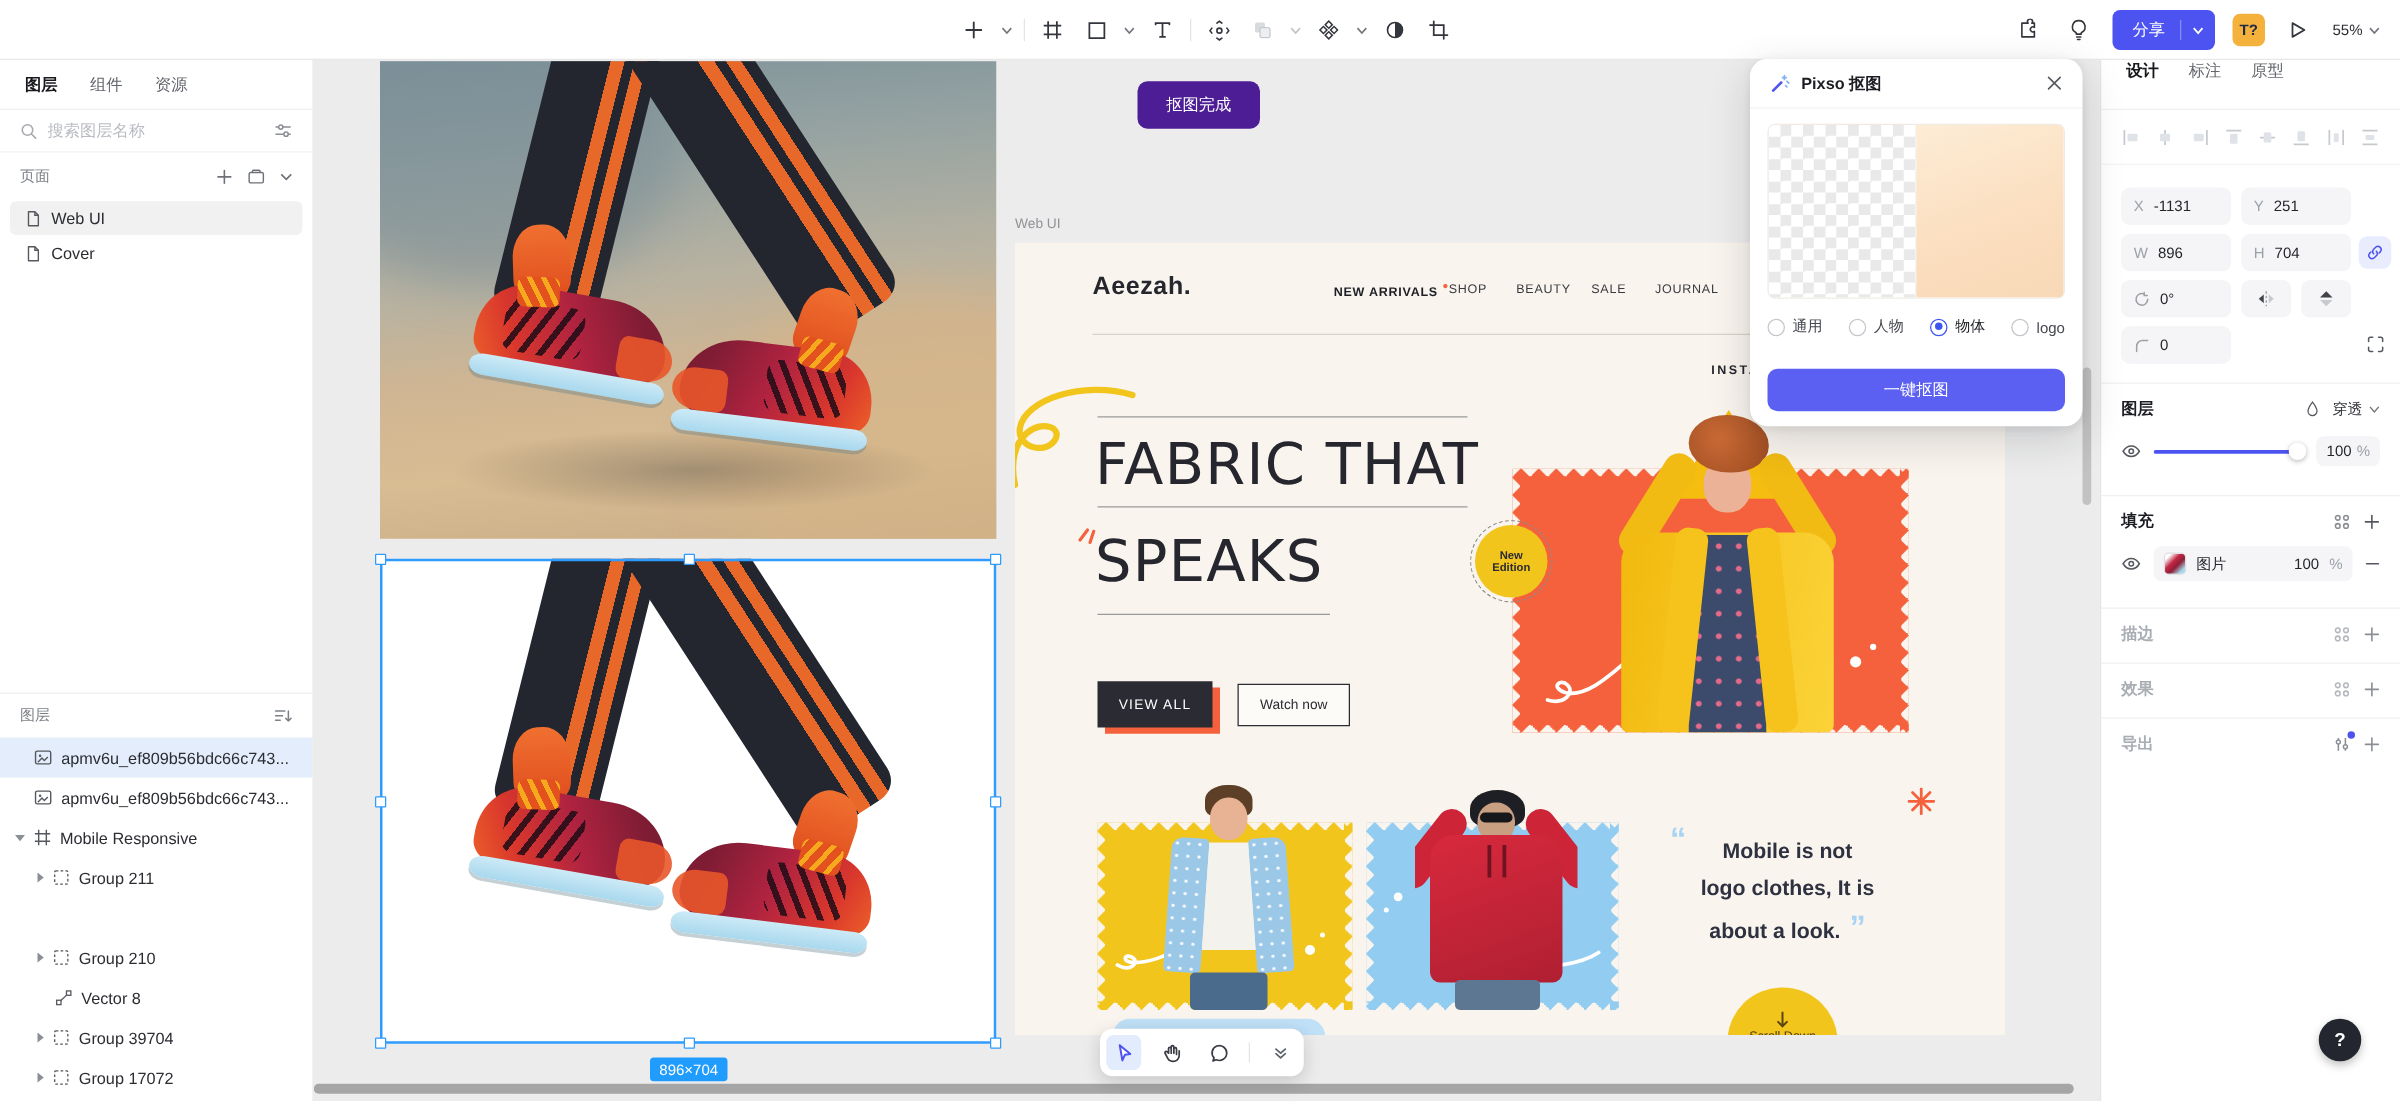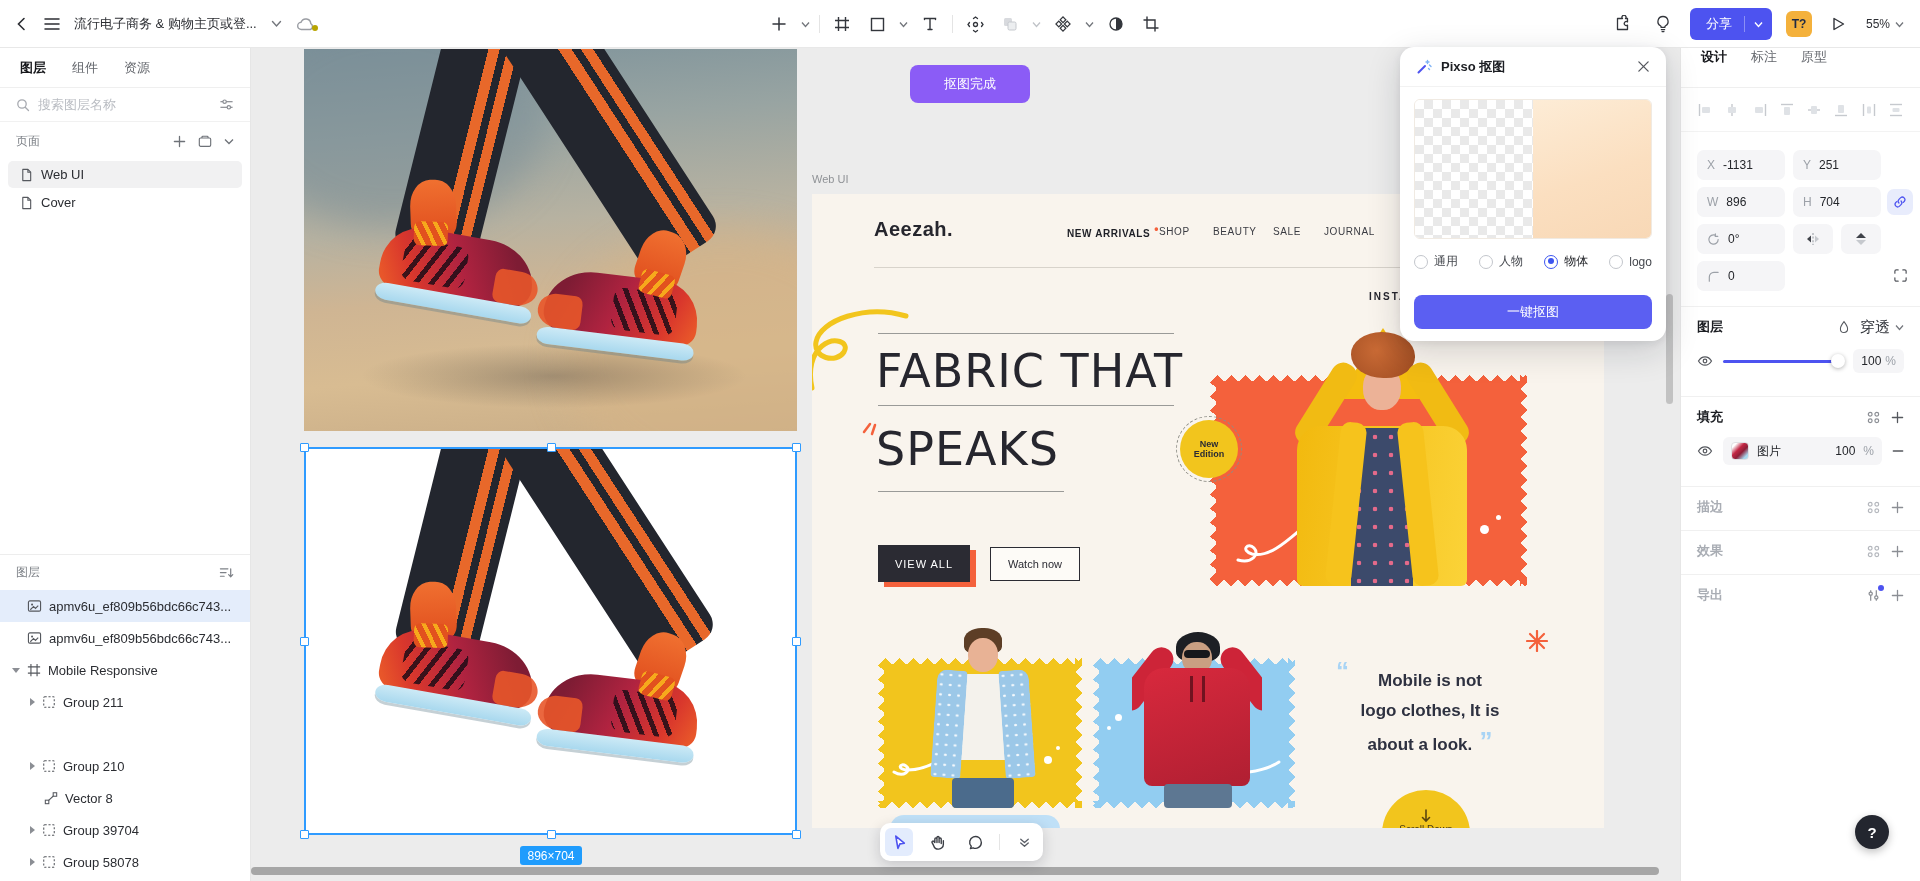--- a/index.html
+++ b/index.html
@@ -110,21 +110,21 @@
   #dpreview .checker{position:absolute;left:0;top:0;width:50%;height:100%;background:conic-gradient(#e9e9e9 0 90deg,#fff 0 180deg,#e9e9e9 0 270deg,#fff 0) 0 0/18px 18px}
   #dpreview .peach{position:absolute;left:50%;top:0;width:50%;height:100%;background:linear-gradient(160deg,#fdecd6 0%,#fbdfc0 55%,#f8d8b6 100%)}
   #cone{position:absolute;left:96px;top:12px;width:58px;height:118px;transform:rotate(2deg);background:#e2a865 repeating-linear-gradient(55deg,rgba(148,86,36,.55) 0 3px,rgba(0,0,0,0) 3px 9px),repeating-linear-gradient(-55deg,rgba(120,64,24,.45) 0 3px,rgba(0,0,0,0) 3px 9px);clip-path:polygon(8% 4%,30% 0,55% 6%,80% 2%,96% 14%,55% 100%,45% 100%)}
   .radio{display:inline-flex;align-items:center;gap:6px;font-size:12px;color:#45484e;cursor:pointer}
   .rdot{width:14px;height:14px;border-radius:50%;border:1.5px solid #c3c6cc;background:#fff}
   .radio.on .rdot{border-color:#3d56f0;position:relative}
   .radio.on .rdot::after{content:"";position:absolute;left:2.5px;top:2.5px;width:6px;height:6px;border-radius:50%;background:#3d56f0}
   #dbtn{position:absolute;left:14px;top:248px;width:238px;height:34px;background:#5b5ff2;border-radius:8px;color:#fff;font-size:13px;display:flex;align-items:center;justify-content:center;cursor:pointer}
 
   
-  #toast{position:absolute;left:659px;top:17px;width:120px;height:38px;background:#8b5cf6;border-radius:8px;color:#fff;font-size:13px;display:flex;align-items:center;justify-content:center;z-index:55}
+  #toast{position:absolute;left:659px;top:17px;width:98px;height:38px;background:#4c1d95;border-radius:8px;color:#fff;font-size:13px;display:flex;align-items:center;justify-content:center;z-index:55}
 
   
   #btoolbar{position:absolute;left:629px;top:775px;width:163px;height:38px;background:#fff;border-radius:10px;box-shadow:0 4px 14px rgba(20,24,40,.18);display:flex;align-items:center;justify-content:center;gap:10px;z-index:20}
   #btoolbar .bt{width:28px;height:28px;border-radius:6px;display:flex;align-items:center;justify-content:center;cursor:pointer}
   #btoolbar .bt.on{background:#e3ecfd}
 
   
   #hscroll{position:absolute;left:0px;top:819px;width:1408px;height:8px;background:#a6a6a6;border-radius:4px;z-index:15}
   #vscroll{position:absolute;left:1415px;top:246px;width:7px;height:110px;background:#c2c2c2;border-radius:4px;z-index:15}
   #help{position:absolute;left:1855px;top:815px;width:34px;height:34px;border-radius:50%;background:#23262f;color:#fff;font-size:15px;font-weight:700;display:flex;align-items:center;justify-content:center;box-shadow:0 3px 8px rgba(0,0,0,.25);z-index:70;cursor:pointer}
@@ -348,44 +348,20 @@
             <path d="M4 4.5 8 8l4-3.5M4 8.5 8 12l4-3.5" fill="none" stroke="#5a5e66" stroke-width="1.4" stroke-linecap="round" stroke-linejoin="round"></path>
           </svg>
       </div>
     </div>
 
     <div id="hscroll"></div>
     <div id="vscroll"></div>
   </div>
 
   <div id="topbar">
-    <div class="left">
-      <span class="ic">
-          <svg width="16" height="16" viewBox="0 0 16 16">
-            <path d="M10 2.5 4.5 8 10 13.5" fill="none" stroke="#2c2e33" stroke-width="1.6" stroke-linecap="round"></path>
-          </svg>
-        </span>
-      <span class="ic">
-          <svg width="16" height="14" viewBox="0 0 16 14">
-            <path d="M1 2h14M1 7h14M1 12h14" stroke="#2c2e33" stroke-width="1.5" stroke-linecap="round"></path>
-          </svg>
-        </span>
-      <span class="title">流行电子商务 &amp; 购物主页或登...</span>
-      <span class="ic">
-          <svg width="11" height="8" viewBox="0 0 11 8">
-            <path d="M1.5 1.5 5.5 6l4-4.5" fill="none" stroke="#73767c" stroke-width="1.4" stroke-linecap="round"></path>
-          </svg>
-        </span>
-      <span class="ic" style="position:relative">
-        <svg width="20" height="16" viewBox="0 0 20 16">
-            <path d="M5.5 13.5a3.6 3.6 0 0 1-.4-7.2A5 5 0 0 1 14.8 7.6 3.3 3.3 0 0 1 14.4 13.5Z" fill="none" stroke="#9a9da3" stroke-width="1.4" stroke-linejoin="round"></path>
-          </svg>
-        <span style="position:absolute;right:-2px;bottom:1px;width:6px;height:6px;border-radius:50%;background:#b8a400"></span>
-      </span>
-    </div>
 
     <div class="center">
       <span class="tool">
           <svg width="16" height="16" viewBox="0 0 16 16">
             <path d="M8 2v12M2 8h12" stroke="#33363c" stroke-width="1.5" stroke-linecap="round"></path>
           </svg>
         </span>
       <span class="chev">
           <svg width="9" height="7" viewBox="0 0 9 7">
             <path d="M1 1.5 4.5 5.5 8 1.5" fill="none" stroke="#73767c" stroke-width="1.3"></path>
@@ -603,21 +579,21 @@
       <svg width="14" height="14" viewBox="0 0 16 16">
           <rect x="2" y="2" width="12" height="12" rx="1" fill="none" stroke="#55585e" stroke-width="1.2" stroke-dasharray="2.4 2"></rect>
         </svg>
       <span class="nm">Group 39704</span>
     </div>
     <div class="lrow" style="top:798px;padding-left:30px">
       <span class="tri right"></span>
       <svg width="14" height="14" viewBox="0 0 16 16">
           <rect x="2" y="2" width="12" height="12" rx="1" fill="none" stroke="#55585e" stroke-width="1.2" stroke-dasharray="2.4 2"></rect>
         </svg>
-      <span class="nm">Group 58078</span>
+      <span class="nm">Group 17072</span>
     </div>
   </div>
 
   <div id="rpanel">
     <div id="rtabs">
       <span class="t on">设计</span>
       <span class="t">标注</span>
       <span class="t">原型</span>
     </div>
     <div id="alignrow">
@@ -708,21 +684,21 @@
           <path d="M2 5.5V3.5a1.5 1.5 0 0 1 1.5-1.5h2M10.5 2h2A1.5 1.5 0 0 1 14 3.5v2M14 10.5v2a1.5 1.5 0 0 1-1.5 1.5h-2M5.5 14h-2A1.5 1.5 0 0 1 2 12.5v-2" fill="none" stroke="#55585e" stroke-width="1.3" stroke-linecap="round"></path>
         </svg>
     </div>
 
     <div class="sect" style="top:258px">
       <div class="hd">
         <span class="cap">图层</span>
         <svg width="12" height="14" viewBox="0 0 14 16">
             <path d="M7 1.8C7 1.8 2.8 7.2 2.8 10.2a4.2 4.2 0 0 0 8.4 0C11.2 7.2 7 1.8 7 1.8Z" fill="none" stroke="#55585e" stroke-width="1.2"></path>
           </svg>
-        <span style="display:inline-flex;align-items:center;gap:5px;font-size:15px;color:#33363c;cursor:pointer">
+        <span style="display:inline-flex;align-items:center;gap:5px;font-size:12px;color:#33363c;cursor:pointer">
           <span>穿透</span>
           <svg width="9" height="7" viewBox="0 0 9 7">
               <path d="M1 1.5 4.5 5.5 8 1.5" fill="none" stroke="#73767c" stroke-width="1.2"></path>
             </svg>
         </span>
       </div>
       <div style="display:flex;align-items:center;padding:2px 16px 14px;gap:10px">
         <svg width="16" height="12" viewBox="0 0 16 12">
             <path d="M1.5 6S4 1.8 8 1.8 14.5 6 14.5 6 12 10.2 8 10.2 1.5 6 1.5 6Z" fill="none" stroke="#55585e" stroke-width="1.2"></path>
             <circle cx="8" cy="6" r="1.8" fill="none" stroke="#55585e" stroke-width="1.2"></circle>

